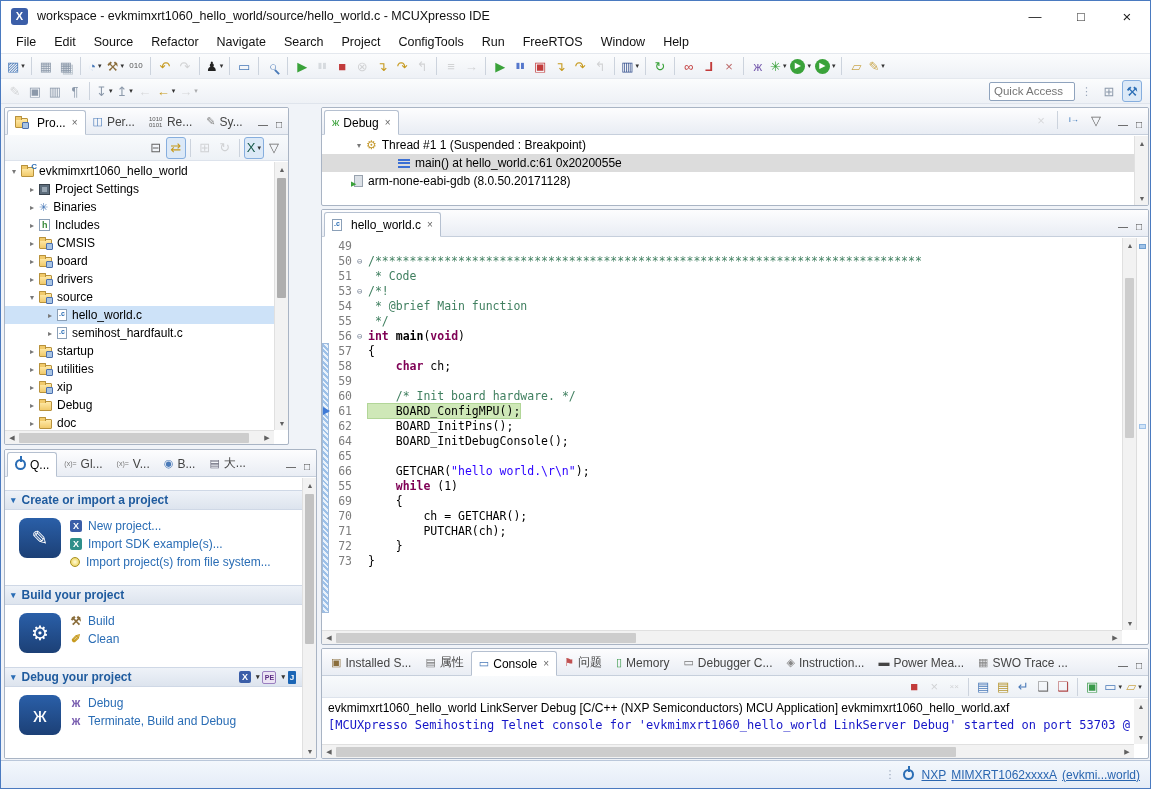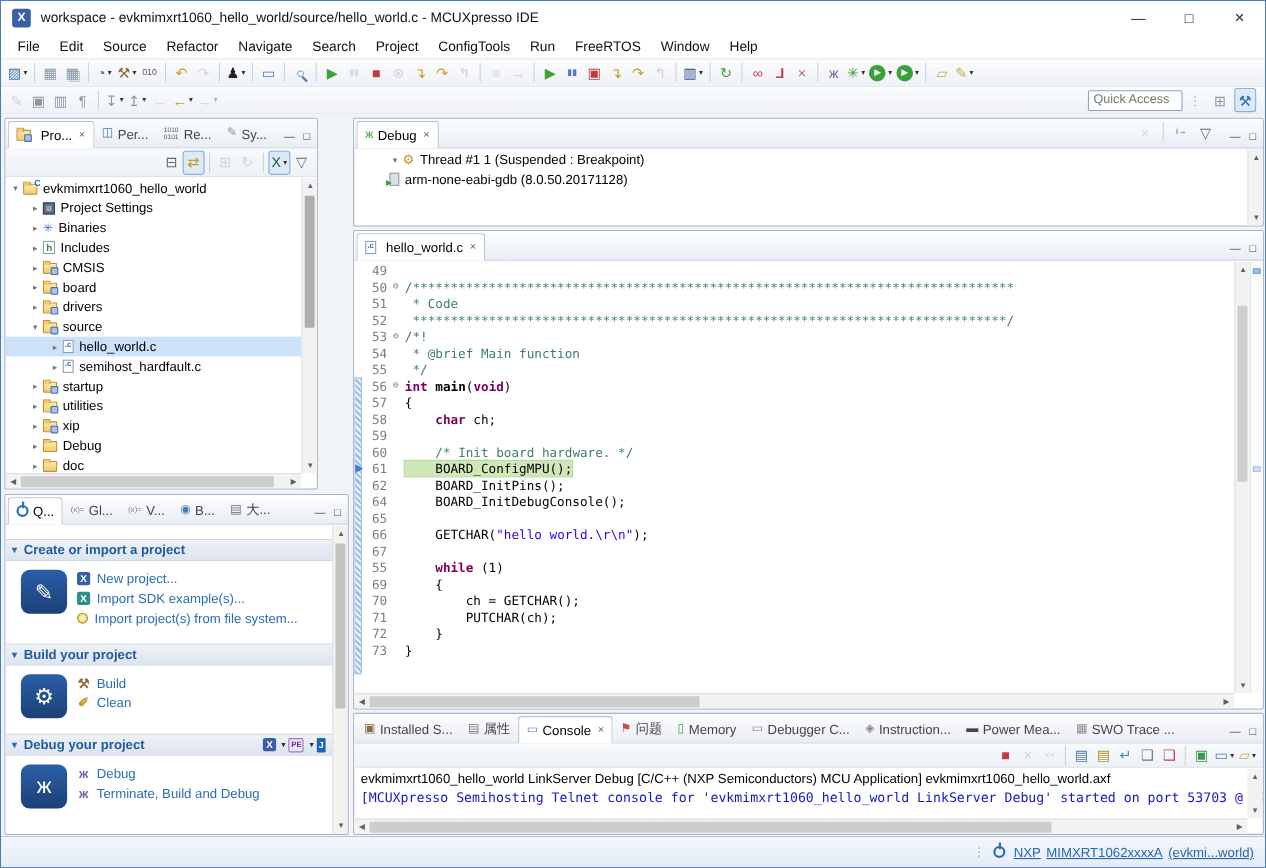--- a/index.html
+++ b/index.html
@@ -602,20 +602,25 @@
         <span>—</span>
         <span>□</span>
       </span>
     </div>
   <div id="dbg-tree" style="position:absolute;top:28px;left:0;right:14px;bottom:0;overflow:hidden;">
       <div class="trow" style="padding-left: 30px;">
         <span class="tarrow">▾</span>
         <span class="ticon icon-thread"></span>
         <span class="tlabel">Thread #1 1 (Suspended : Breakpoint)</span>
       </div>
+      <div class="trow gsel" style="padding-left: 62px;">
+        <span class="tarrow"></span>
+        <span class="ticon icon-frame"></span>
+        <span class="tlabel">main() at hello_world.c:61 0x2020055e</span>
+      </div>
       <div class="trow" style="padding-left: 18px;">
         <span class="tarrow"></span>
         <span class="ticon icon-process"></span>
         <span class="tlabel">arm-none-eabi-gdb (8.0.50.20171128)</span>
       </div>
     </div>
   <div class="vscroll" style="top:28px;right:0;bottom:0;">
     <div class="sarrow">▲</div>
     <div class="sarrow" style="position:absolute;bottom:0;">▼</div>
   </div>
@@ -632,35 +637,33 @@
         <span>—</span>
         <span>□</span>
       </span>
     </div>
   <div id="code-area">
     <div id="hatch" style="top: 105px; height: 270px;"></div>
     <div id="code-lines">
         <div class="cline"><span class="cann"></span><span class="clnum">49</span><span class="cfold"></span><span></span></div>
         <div class="cline"><span class="cann"></span><span class="clnum">50</span><span class="cfold">⊖</span><span><span class="tk-cm">/*******************************************************************************</span></span></div>
         <div class="cline"><span class="cann"></span><span class="clnum">51</span><span class="cfold"></span><span><span class="tk-cm"> * Code</span></span></div>
-        <div class="cline"><span class="cann"></span><span class="clnum">52</span><span class="cfold"></span><span><span class="tk-cm"> ******************************************************************************/</span></span></div>
         <div class="cline"><span class="cann"></span><span class="clnum">53</span><span class="cfold">⊖</span><span><span class="tk-cm">/*!</span></span></div>
         <div class="cline"><span class="cann"></span><span class="clnum">54</span><span class="cfold"></span><span><span class="tk-cm"> * @brief Main function</span></span></div>
         <div class="cline"><span class="cann"></span><span class="clnum">55</span><span class="cfold"></span><span><span class="tk-cm"> */</span></span></div>
         <div class="cline"><span class="cann"></span><span class="clnum">56</span><span class="cfold">⊖</span><span><span class="tk-kw">int</span><span class="tk-pl"> </span><span class="tk-fn">main</span><span class="tk-pl">(</span><span class="tk-kw">void</span><span class="tk-pl">)</span></span></div>
         <div class="cline"><span class="cann"></span><span class="clnum">57</span><span class="cfold"></span><span><span class="tk-pl">{</span></span></div>
         <div class="cline"><span class="cann"></span><span class="clnum">58</span><span class="cfold"></span><span><span class="tk-pl">    </span><span class="tk-kw">char</span><span class="tk-pl"> ch;</span></span></div>
         <div class="cline"><span class="cann"></span><span class="clnum">59</span><span class="cfold"></span><span></span></div>
         <div class="cline"><span class="cann"></span><span class="clnum">60</span><span class="cfold"></span><span><span class="tk-pl">    </span><span class="tk-cm">/* </span><span class="tk-cmsp">Init</span><span class="tk-cm"> board hardware. */</span></span></div>
         <div class="cline"><span class="cann"><span class="iparrow"></span></span><span class="clnum">61</span><span class="cfold"></span><span class="curspan"><span class="tk-pl">    BOARD_ConfigMPU();</span></span></div>
         <div class="cline"><span class="cann"></span><span class="clnum">62</span><span class="cfold"></span><span><span class="tk-pl">    BOARD_InitPins();</span></span></div>
         <div class="cline"><span class="cann"></span><span class="clnum">64</span><span class="cfold"></span><span><span class="tk-pl">    BOARD_InitDebugConsole();</span></span></div>
         <div class="cline"><span class="cann"></span><span class="clnum">65</span><span class="cfold"></span><span></span></div>
         <div class="cline"><span class="cann"></span><span class="clnum">66</span><span class="cfold"></span><span><span class="tk-pl">    GETCHAR(</span><span class="tk-st">"hello world.\r\n"</span><span class="tk-pl">);</span></span></div>
-        <div class="cline"><span class="cann"></span><span class="clnum">67</span><span class="cfold"></span><span></span></div>
         <div class="cline"><span class="cann"></span><span class="clnum">55</span><span class="cfold"></span><span><span class="tk-pl">    </span><span class="tk-kw">while</span><span class="tk-pl"> (1)</span></span></div>
         <div class="cline"><span class="cann"></span><span class="clnum">69</span><span class="cfold"></span><span><span class="tk-pl">    {</span></span></div>
         <div class="cline"><span class="cann"></span><span class="clnum">70</span><span class="cfold"></span><span><span class="tk-pl">        ch = GETCHAR();</span></span></div>
         <div class="cline"><span class="cann"></span><span class="clnum">71</span><span class="cfold"></span><span><span class="tk-pl">        PUTCHAR(ch);</span></span></div>
         <div class="cline"><span class="cann"></span><span class="clnum">72</span><span class="cfold"></span><span><span class="tk-pl">    }</span></span></div>
         <div class="cline"><span class="cann"></span><span class="clnum">73</span><span class="cfold"></span><span><span class="tk-pl">}</span></span></div>
       </div>
   </div>
   <div class="overview">
     <div class="ov-mark" style="top:6px;background:#9fc2e8;border:1px solid #6f9fd0;"></div>

